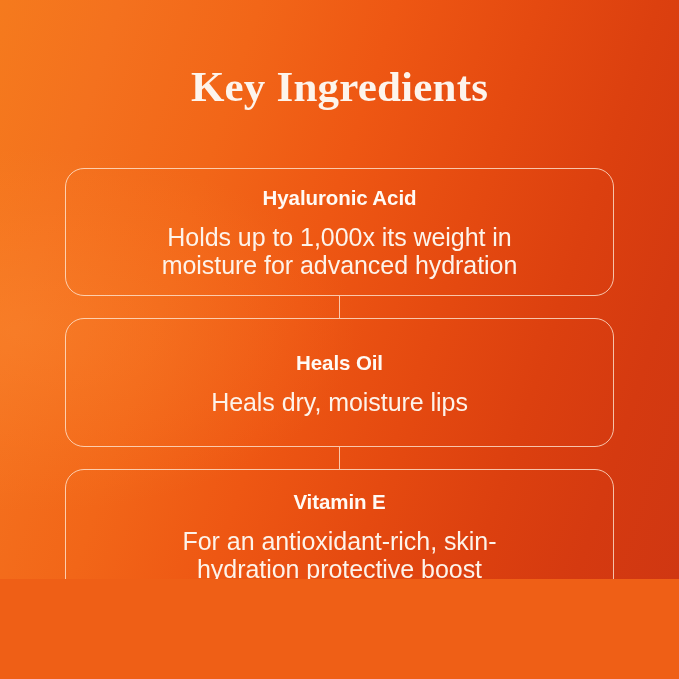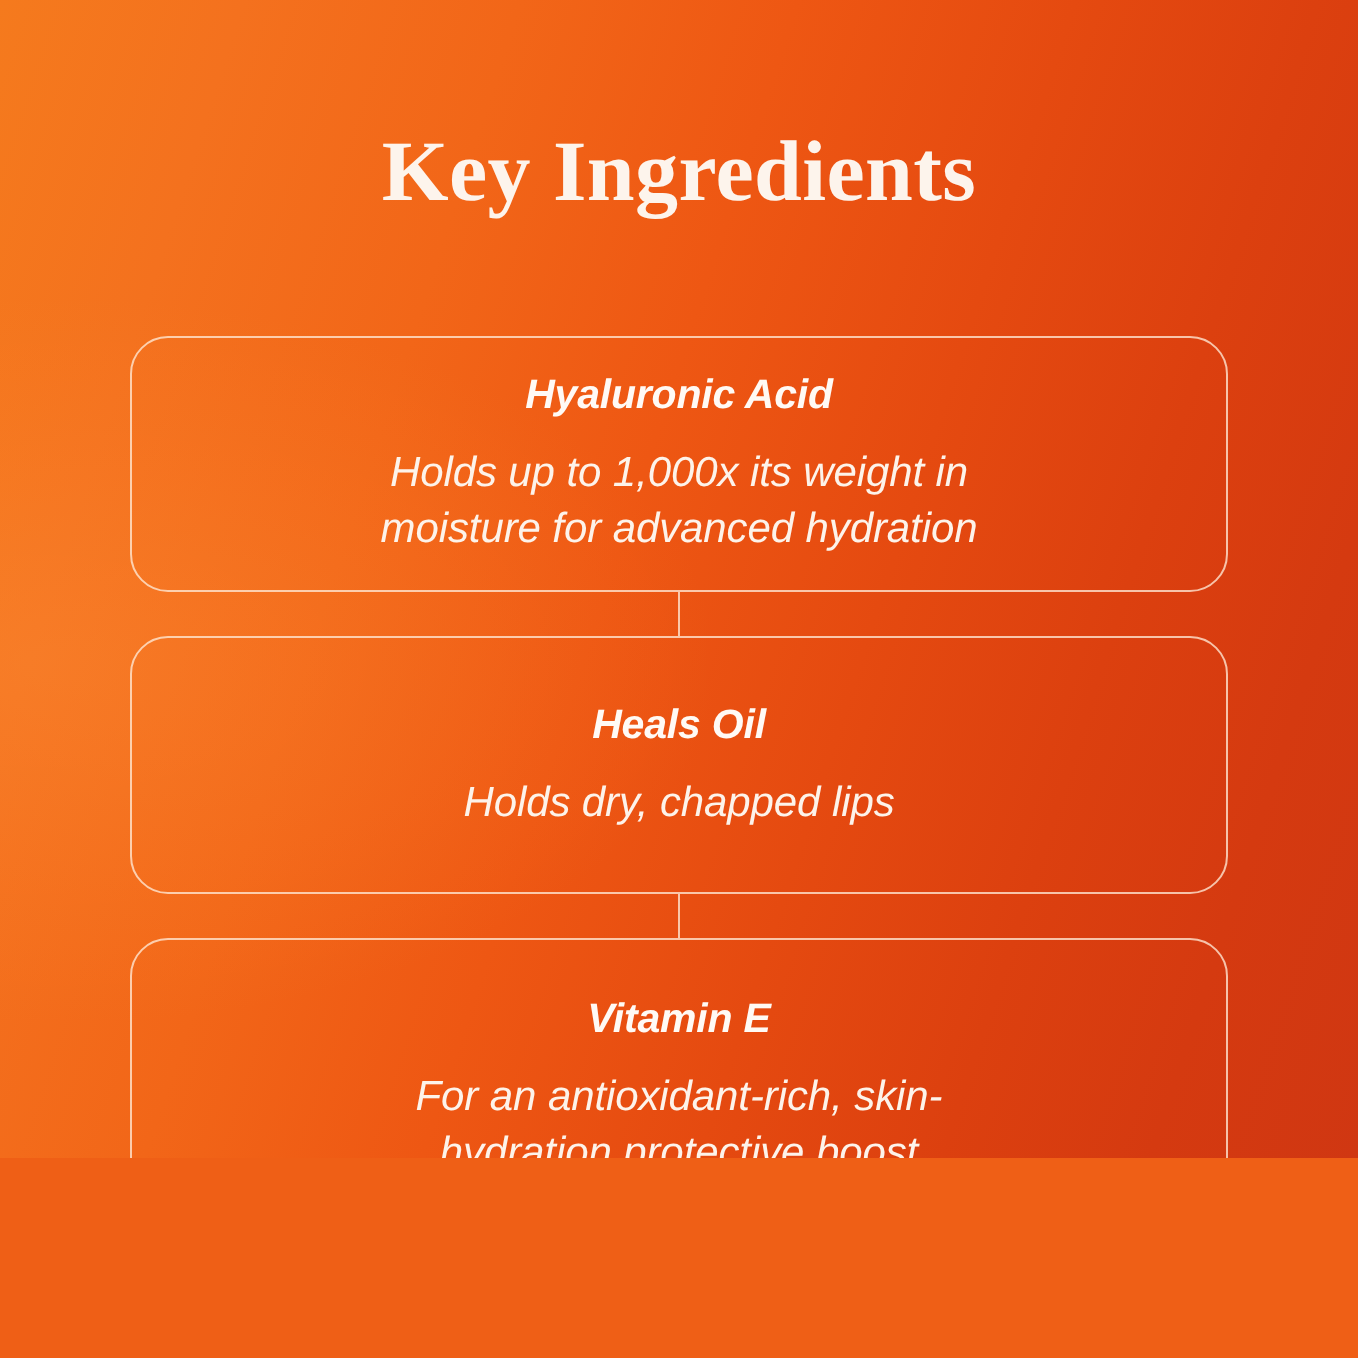--- a/index.html
+++ b/index.html
@@ -82,26 +82,25 @@
     width: 549px;
     border: 1px solid rgba(255, 233, 214, 0.78);
     border-radius: 19px;
     background: transparent;
     display: flex;
     flex-direction: column;
     align-items: center;
     justify-content: center;
     text-align: center;
     padding: 10px 34px;
-    font-style: italic;
   }
 
   .card-1 { height: 128px; }
   .card-2 { height: 129px; }
-  .card-3 { height: 133px; justify-content: flex-end; }
+  .card-3 { height: 133px; }
 
   .card-gap {
     height: 22px;
     position: relative;
   }
   
   .card-gap::after {
     content: "";
     position: absolute;
     left: 50%;
@@ -118,21 +117,21 @@
     font-size: 20.5px;
     line-height: 26px;
     color: #fffaf5;
     letter-spacing: -0.1px;
     margin-bottom: 12px;
   }
 
   .card-desc {
     font-family: "Liberation Sans", sans-serif;
     font-weight: normal;
-    font-size: 21px;
+    font-size: 25px;
     line-height: 28px;
     color: #fdf3ea;
     letter-spacing: -0.05px;
     max-width: 420px;
     white-space: pre-line;
   }
 </style>
 </head>
 <body>
 
@@ -146,21 +145,21 @@
       <div class="card card-1">
         <div class="card-title">Hyaluronic Acid</div>
         <div class="card-desc">Holds up to 1,000x its weight in
 moisture for advanced hydration</div>
       </div>
 
       <div class="card-gap"></div>
 
       <div class="card card-2">
         <div class="card-title">Heals Oil</div>
-        <div class="card-desc">Holds dry, chapped lips</div>
+        <div class="card-desc">Heals dry, moisture lips</div>
       </div>
 
       <div class="card-gap"></div>
 
       <div class="card card-3">
         <div class="card-title">Vitamin E</div>
         <div class="card-desc">For an antioxidant-rich, skin-
 hydration protective boost</div>
       </div>
 

